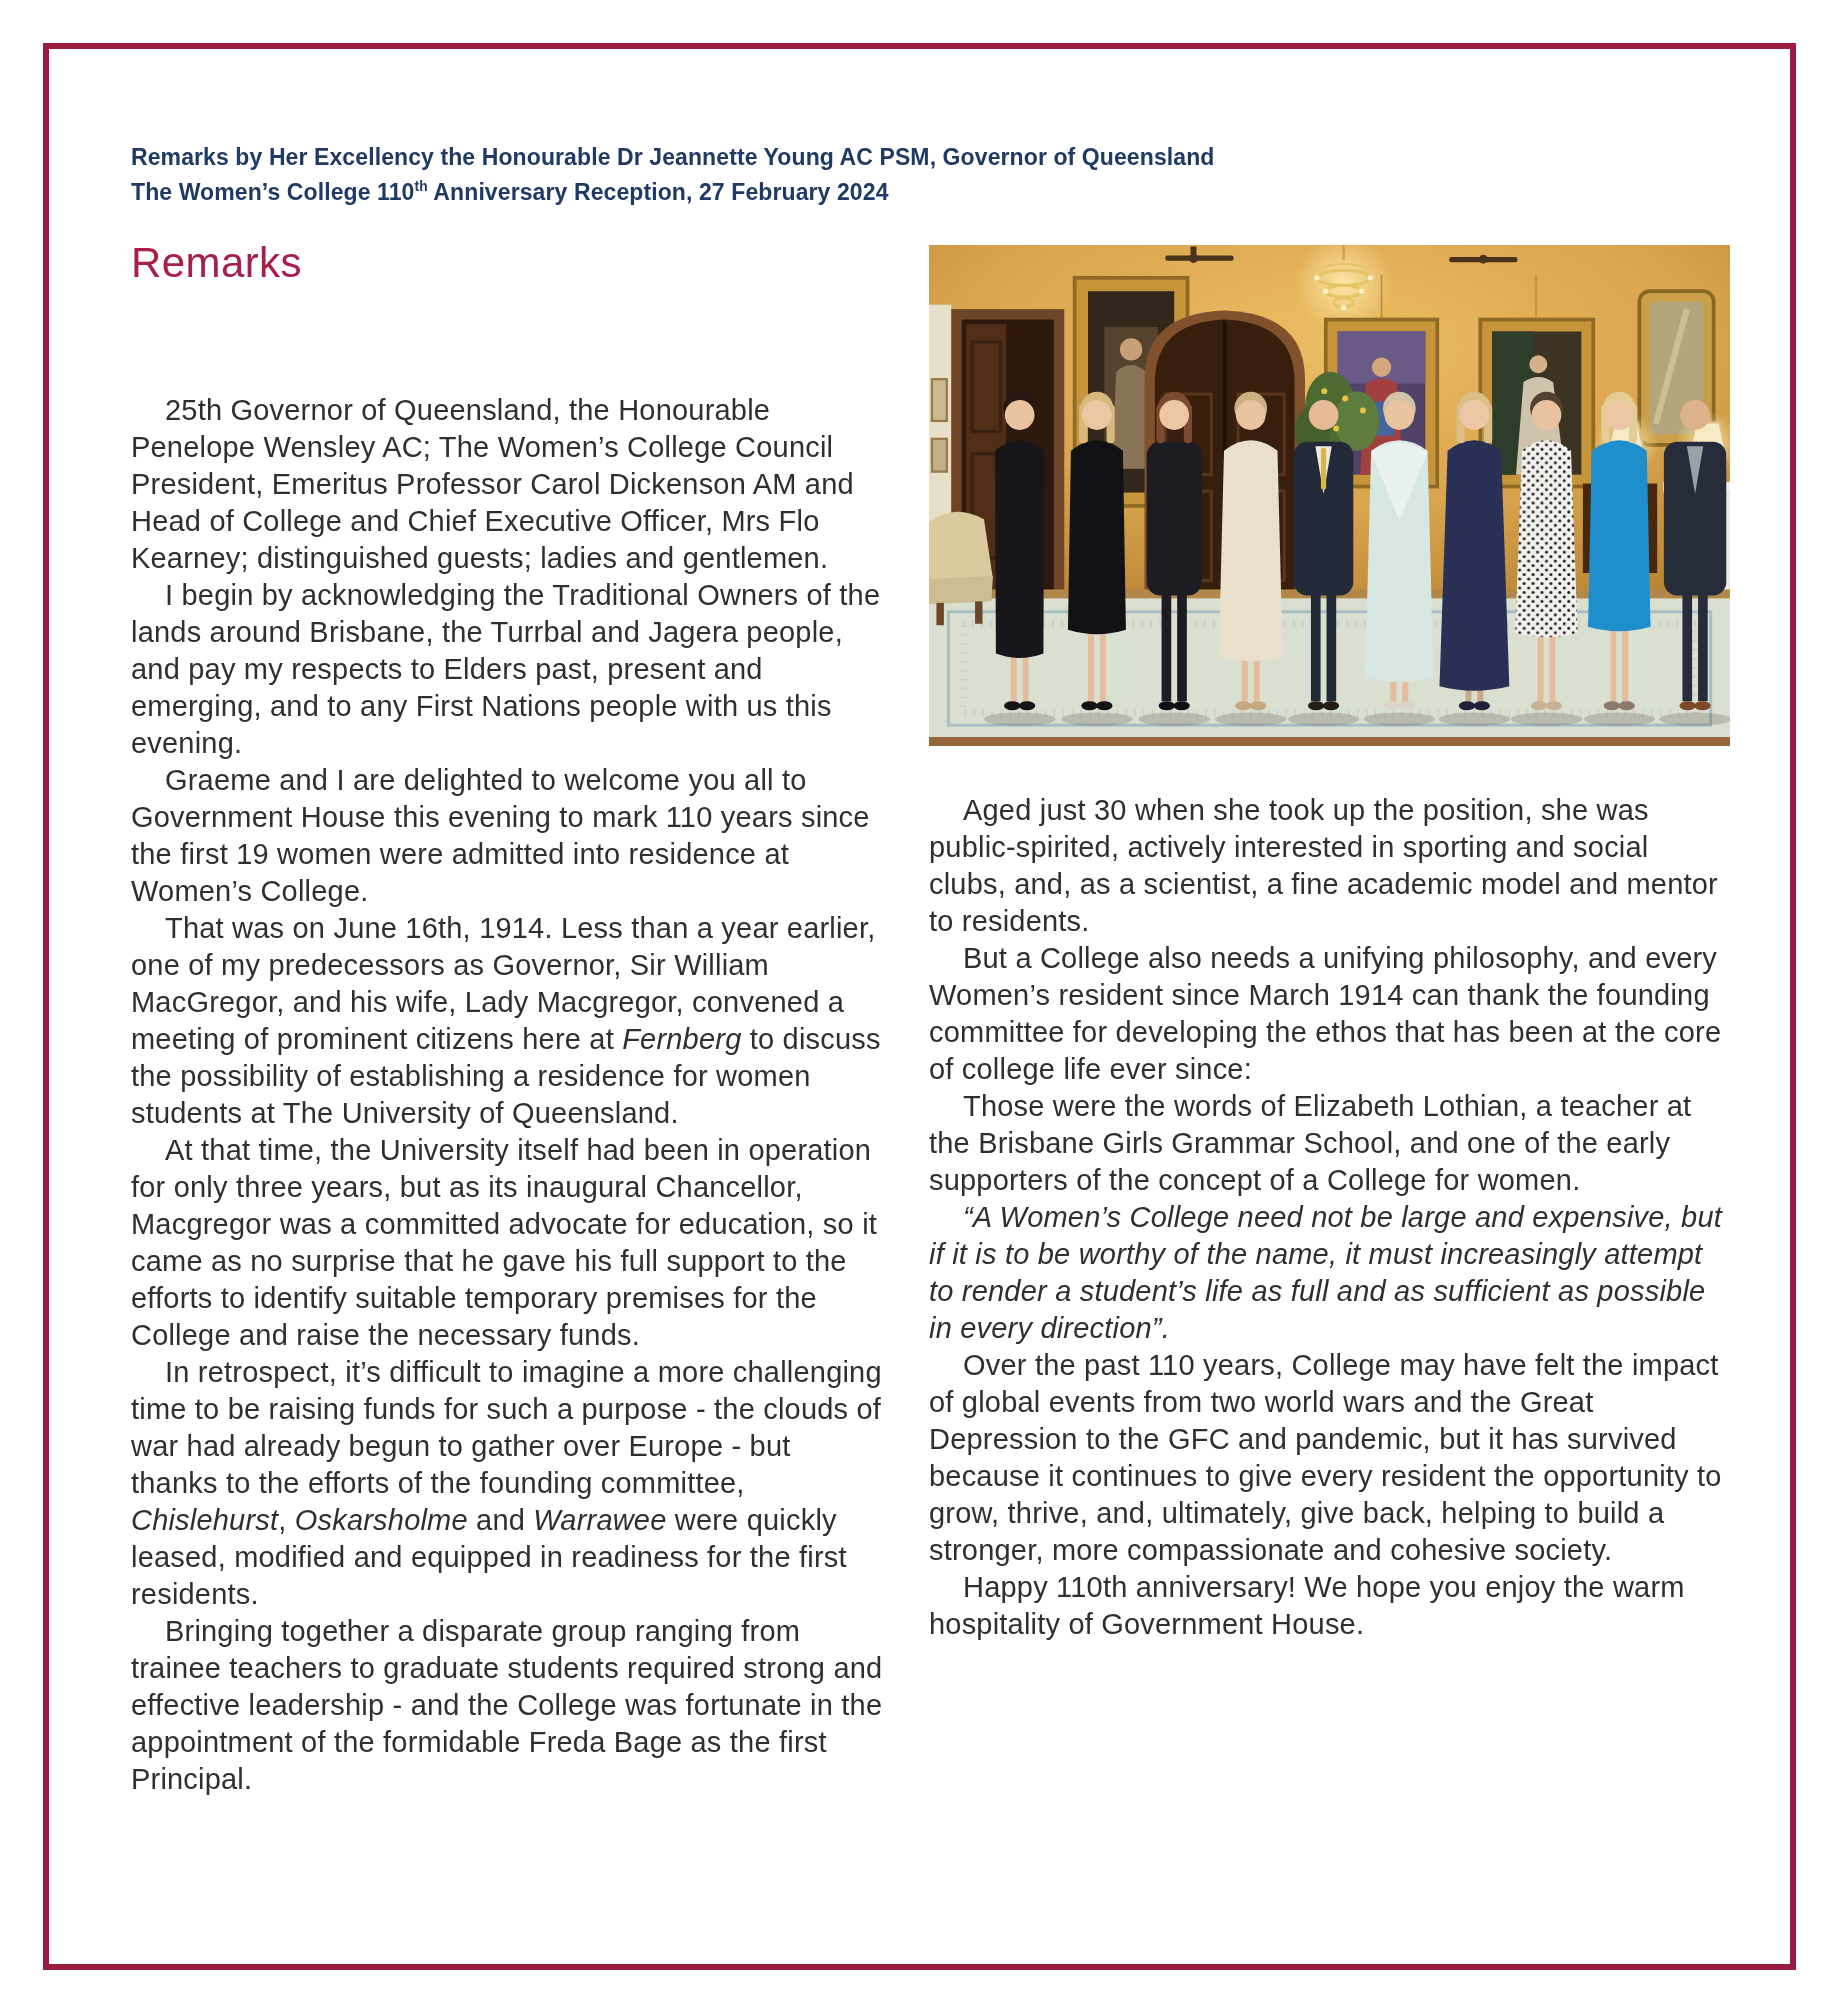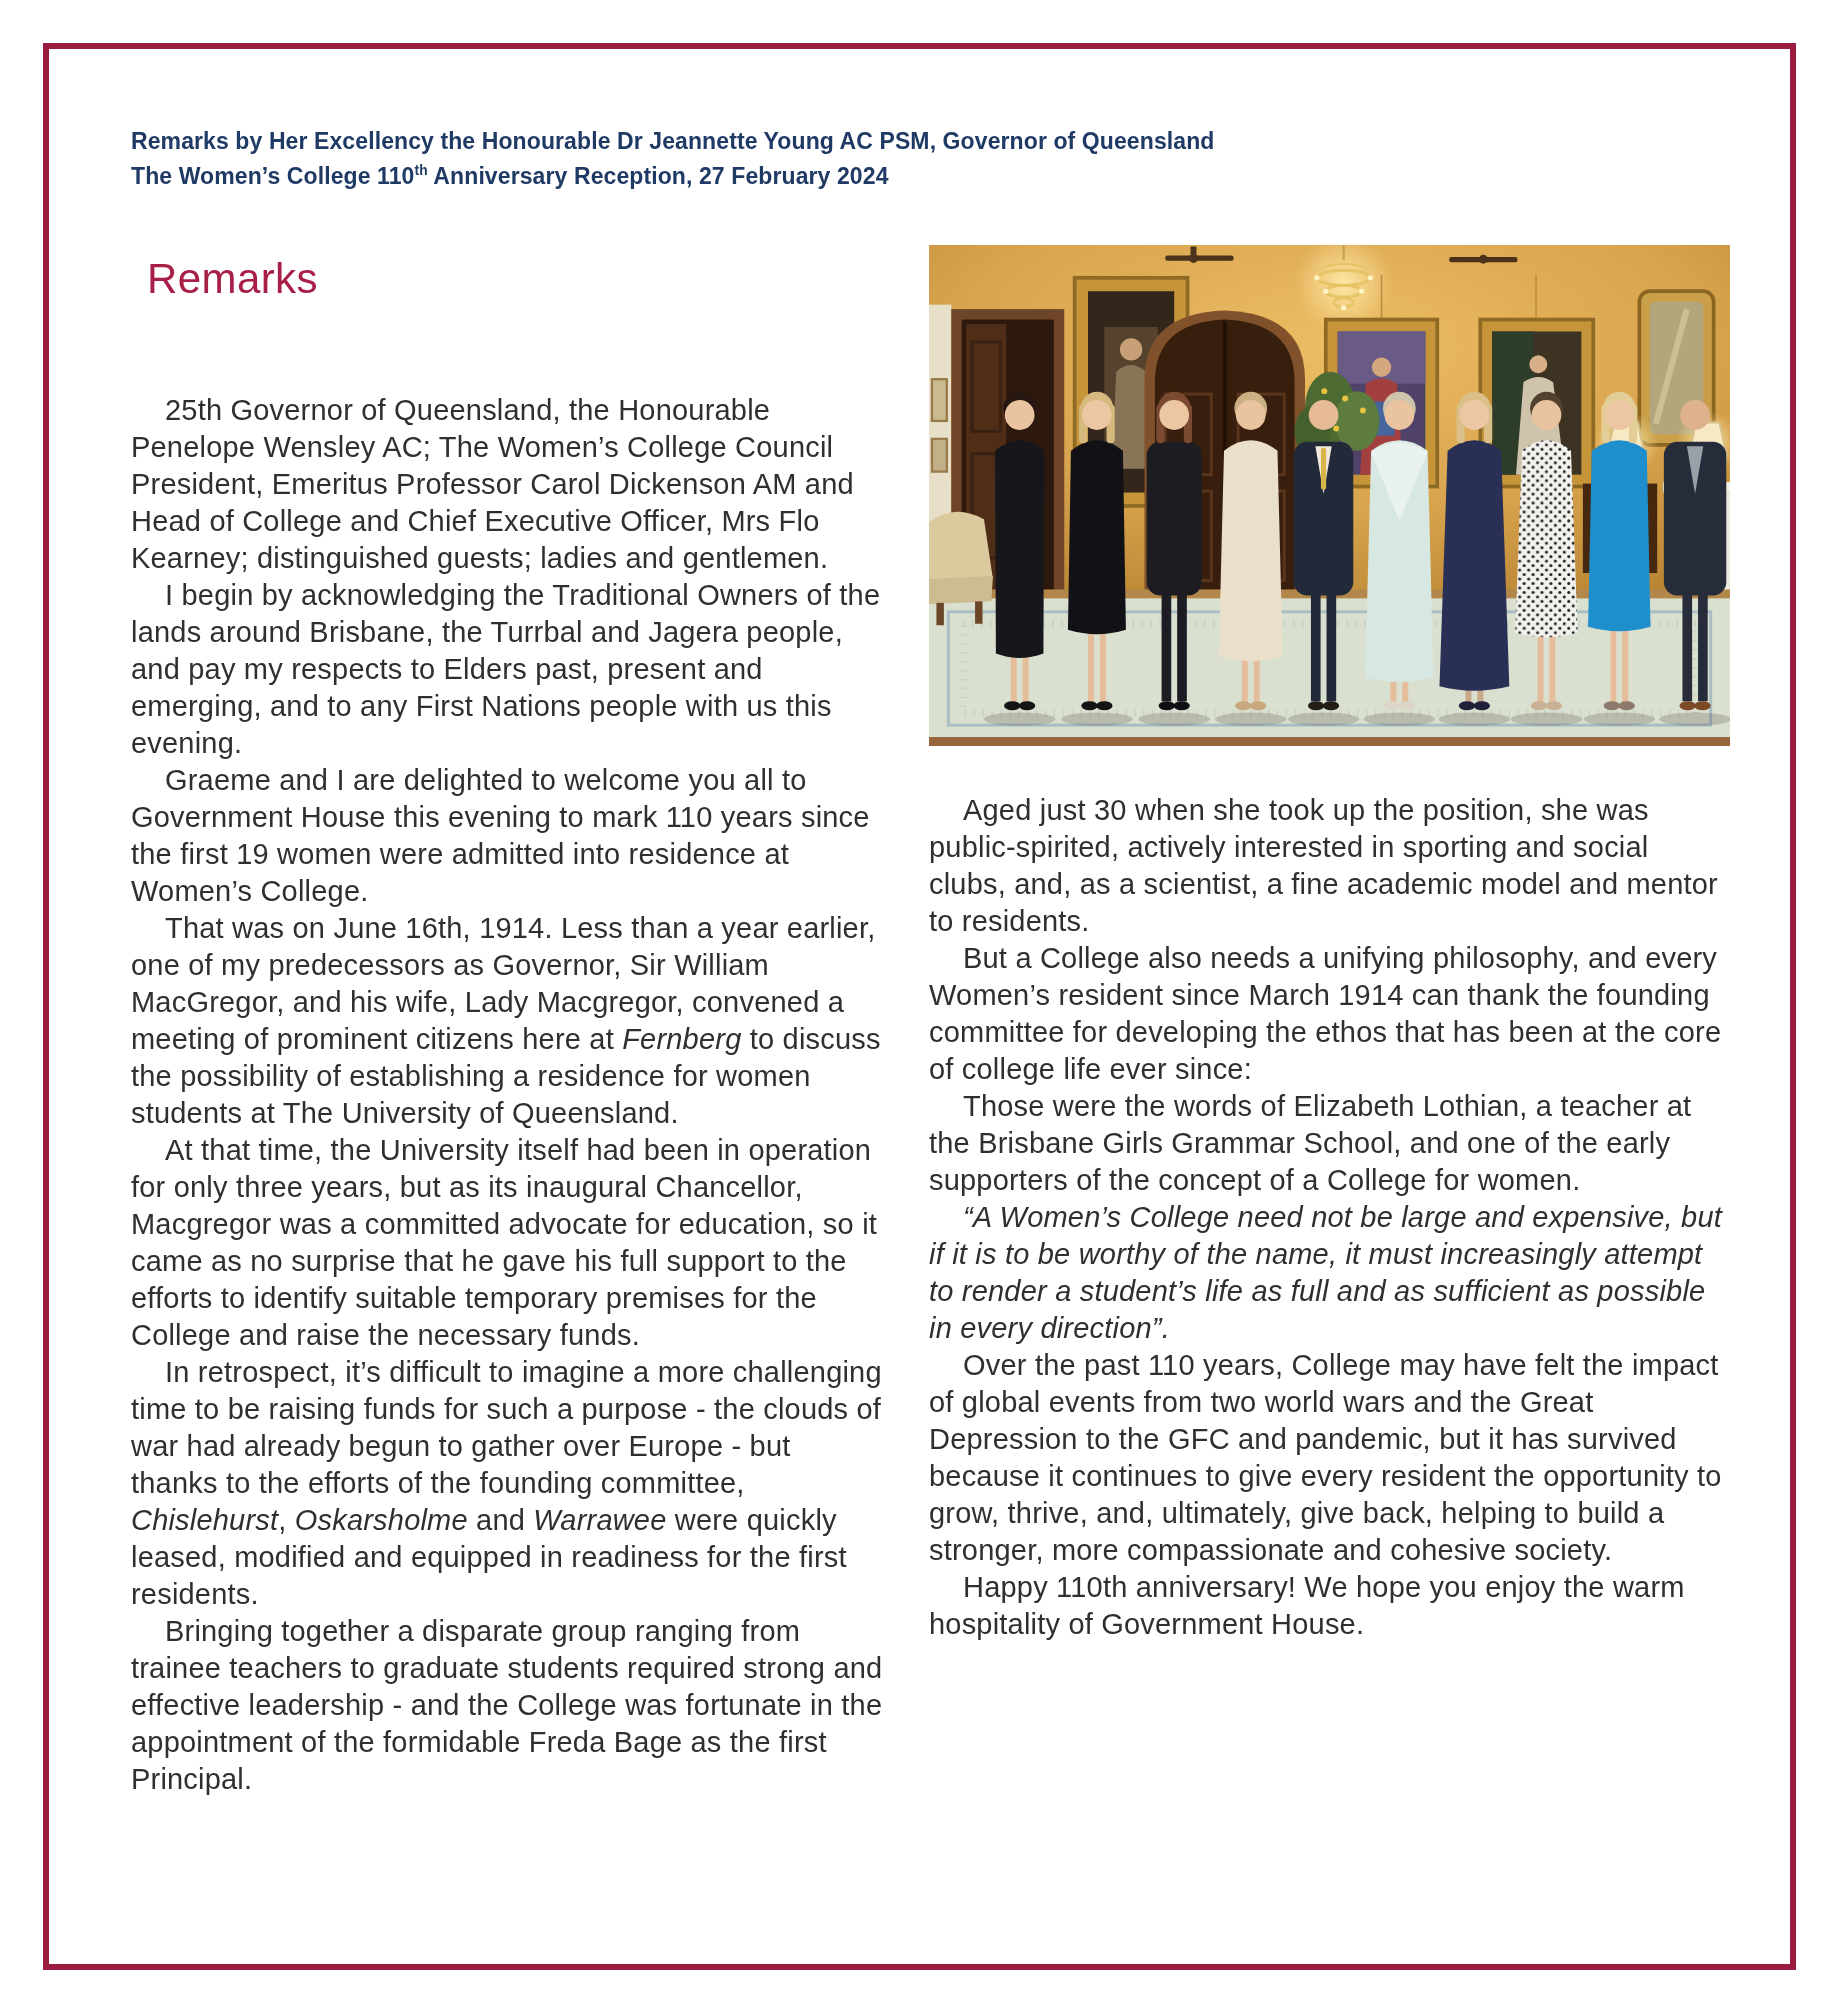--- a/index.html
+++ b/index.html
@@ -11,26 +11,26 @@
   html,body{margin:0;padding:0;background:#ffffff;}
   .page{
     position:relative;width:1839px;height:2015px;background:#ffffff;overflow:hidden;
     font-family:"Liberation Sans",sans-serif;color:var(--text);
   }
   .frame{
     position:absolute;left:43px;top:43px;width:1753px;height:1927px;
     border:6.7px solid var(--border);box-sizing:border-box;pointer-events:none;
   }
   .header{
-    position:absolute;left:131px;top:124px;width:1305px;
+    position:absolute;left:131px;top:140px;width:1305px;
     font-size:23px;line-height:35px;font-weight:700;color:var(--navy);letter-spacing:0.1px;
   }
   .header sup{font-size:60%;vertical-align:super;line-height:0;margin-top:20px;}
   .title{
-    position:absolute;left:131px;top:239px;margin:16px;
+    position:absolute;left:131px;top:239px;margin:0;
     font-size:42px;line-height:47px;font-weight:400;color:var(--crimson);letter-spacing:0.4px;
   }
   .photo{
     position:absolute;left:929px;top:245px;width:801px;height:501px;margin:0;
     overflow:hidden;background:#d9a44e;
   }
   .photo svg{display:block;width:100%;height:100%;}
   .col{
     position:absolute;font-size:29px;line-height:37px;letter-spacing:0.2px;color:var(--text);
   }

